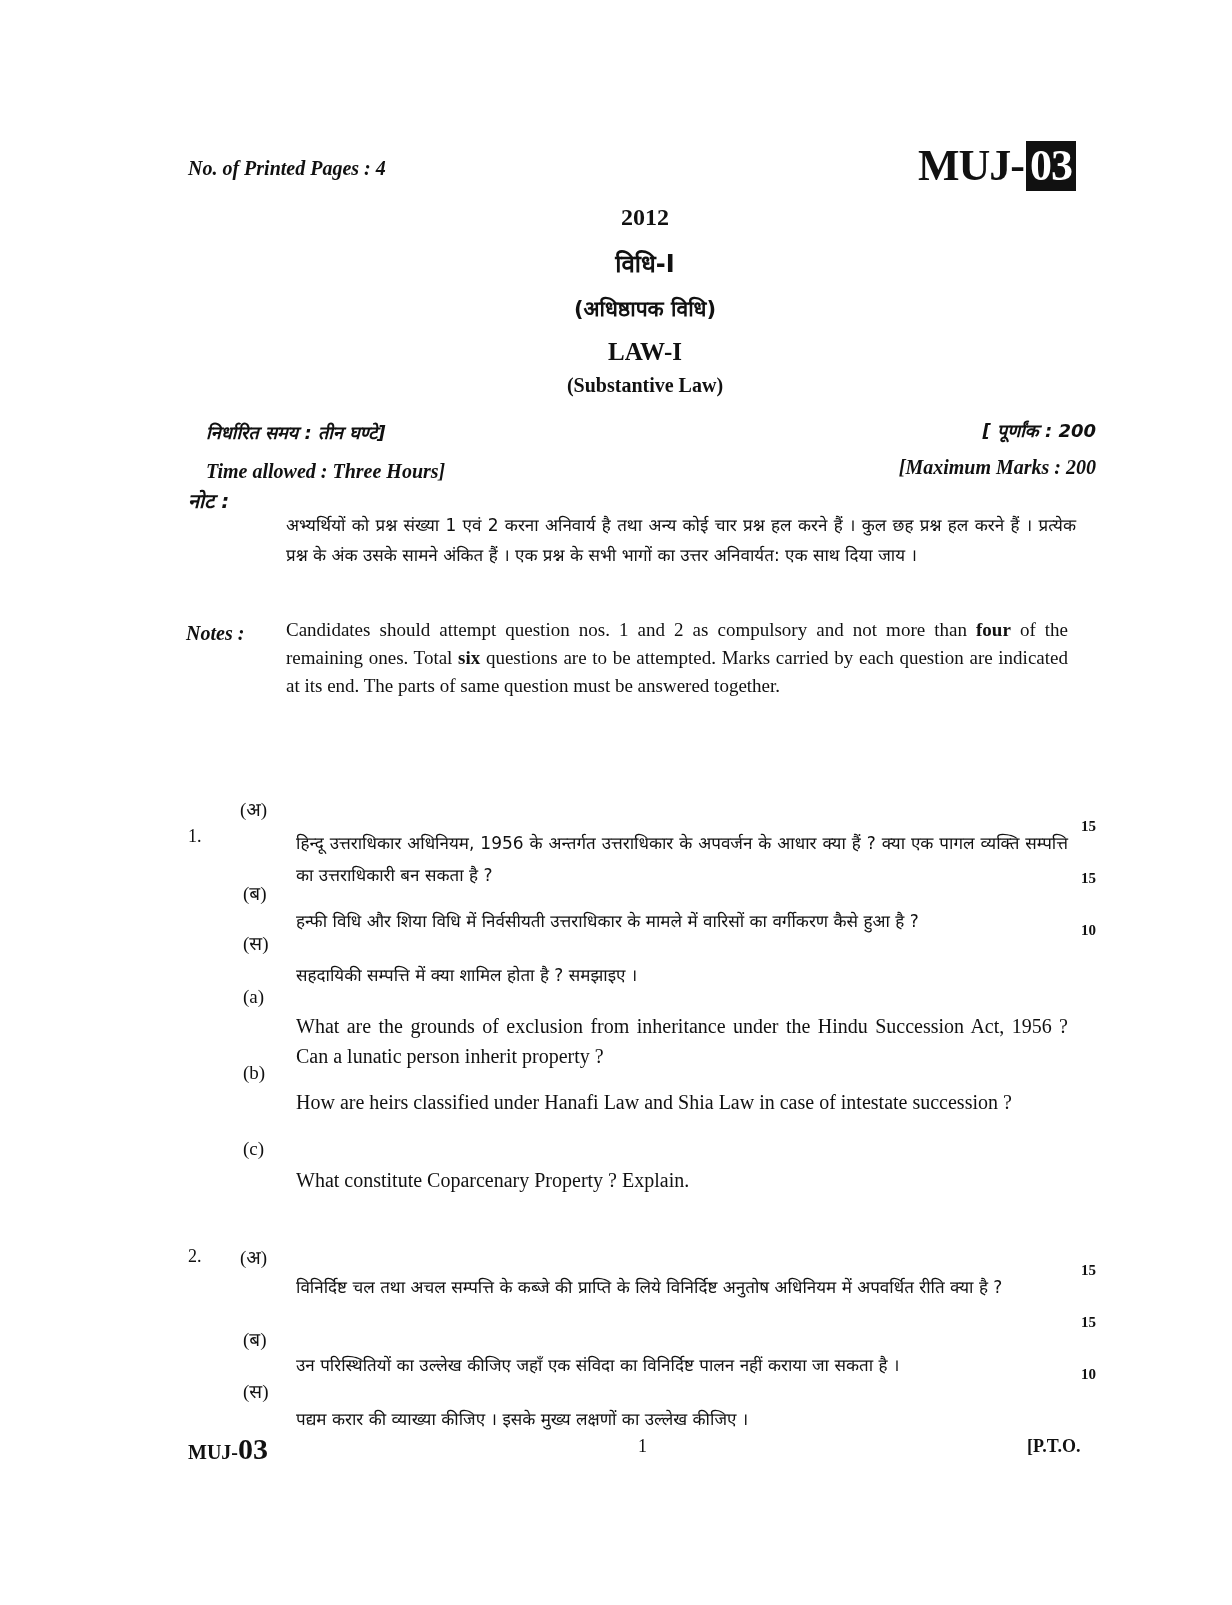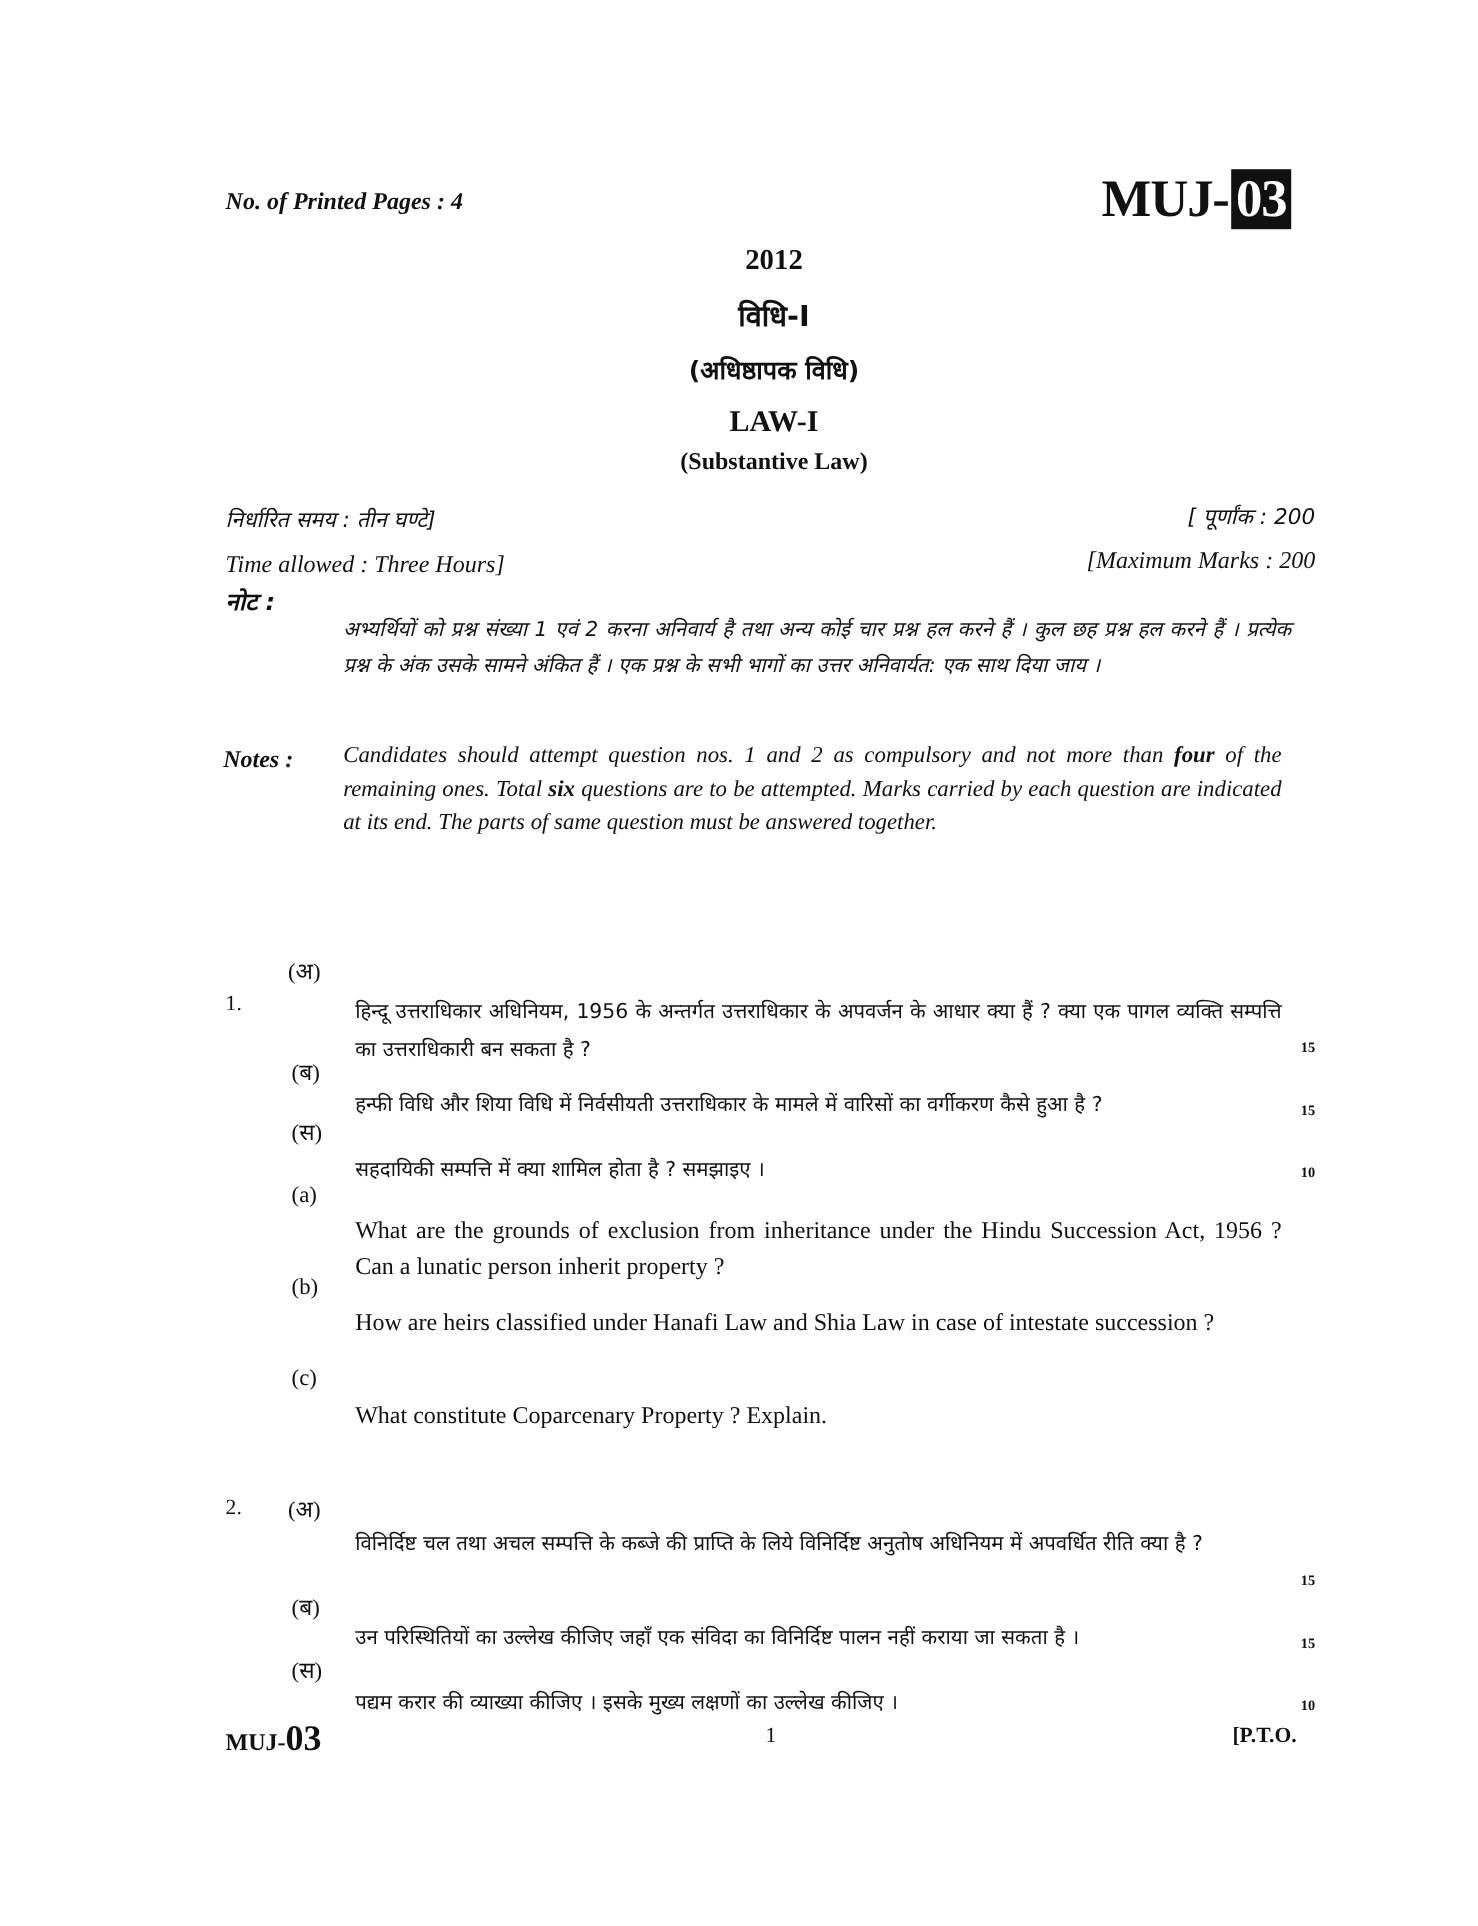--- a/index.html
+++ b/index.html
@@ -10,30 +10,30 @@
     .abs { position: absolute; }
     .pages { left: 188px; top: 157px; font-size: 20px; font-weight: bold; font-style: italic; }
     .code { left: 918px; top: 140px; font-size: 44px; font-weight: bold; letter-spacing: -1px; display:flex; align-items:center; }
     .code .box { background:#111; color:#fff; padding: 0 4px; margin-left: 2px; line-height: 50px; }
     .center { left: 0; width: 1290px; text-align: center; font-weight: bold; }
     .year { top: 204px; font-size: 24px; }
     .title-hi { top: 246px; font-size: 24px; font-family: "DejaVu Sans", sans-serif; }
     .sub-hi { top: 294px; font-size: 21px; font-family: "DejaVu Sans", sans-serif; }
     .title-en { top: 338px; font-size: 25px; }
     .sub-en { top: 374px; font-size: 20px; }
-    .meta { font-size: 20px; font-weight: normal; font-style: italic; }
+    .meta { font-size: 20px; font-weight: bold; font-style: italic; margin-left: 18px; }
     .meta-hi { font-family: "DejaVu Sans", sans-serif; font-size: 18px; }
     .note-label { font-size: 20px; font-style: italic; }
-    .note-body { font-size: 19px; font-style: italic; line-height: 28px; text-align: justify; }
+    .note-body { font-size: 19px; line-height: 28px; text-align: justify; }
     .note-hi { font-family: "DejaVu Sans", sans-serif; font-size: 17px; line-height: 30px; }
     .qnum { font-size: 18px; }
     .plabel { font-size: 19px; }
     .qtext { font-size: 20px; line-height: 30px; text-align: justify; margin-top: 37px; }
     .qtext-hi { font-family: "DejaVu Sans", sans-serif; font-size: 17px; line-height: 32px; }
-    .marks { font-size: 12px; font-weight: bold; right: 136px; text-align: left; margin-top: 48px; }
+    .marks { font-size: 15px; font-weight: bold; right: 136px; text-align: left; }
     .footer-code { left: 188px; top: 1432px; font-size: 20px; font-weight: bold; }
     .footer-code .big { font-size: 30px; }
     .footer-page { left: 638px; top: 1436px; font-size: 18px; }
     .footer-pto { left: 1027px; top: 1436px; font-size: 18px; font-weight: bold; text-align: center; }
     b.em { font-weight: bold; }
   </style>
 </head>
 <body>
 
 <div>

